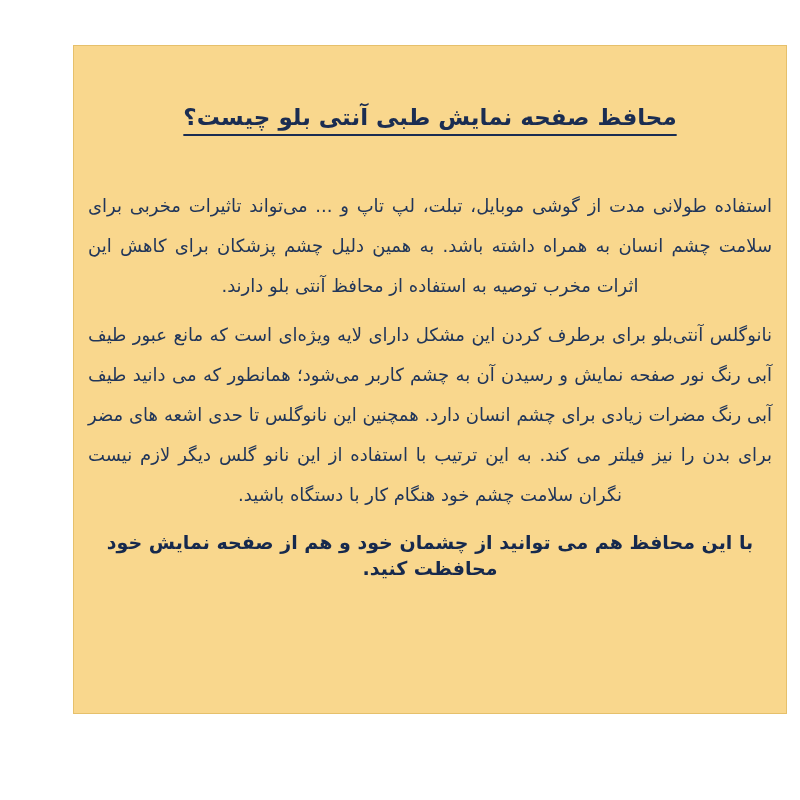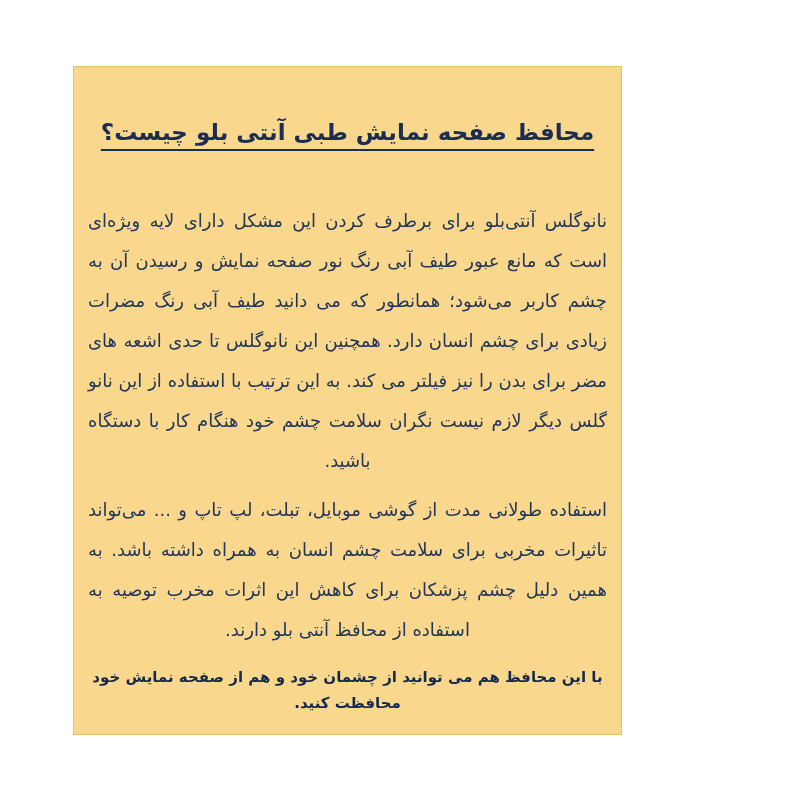--- a/index.html
+++ b/index.html
@@ -13,28 +13,28 @@
   }
   .page {
     position: relative;
     width: 800px;
     height: 800px;
     background: var(--page_bg, #ffffff);
   }
   .card {
     position: absolute;
     left: 73px;
-    top: 66px;
-    width: 549px;
+    top: 45px;
+    width: 714px;
     height: 669px;
     box-sizing: border-box;
     background: var(--card_bg, #F9D78D);
     border: 1px solid var(--card_border, #E6C06B);
     direction: rtl;
-    padding: 2px 14px;
+    padding: 8px 14px;
   }
   .title {
     margin: 46px auto 0;
     text-align: center;
     font-size: 23px;
     font-weight: bold;
     color: var(--title_color, #1B2D52);
     text-decoration: underline;
     text-decoration-thickness: 1.5px;
     text-underline-offset: 9px;
@@ -46,32 +46,32 @@
   .para {
     font-size: 18px;
     line-height: 40px;
     color: var(--text_color, #21365A);
     text-align: justify;
     text-align-last: center;
     margin: 0 0 9px 0;
   }
   .footer-note {
     margin: 14px 0 0 0;
-    font-size: 15px;
+    font-size: 19px;
     font-weight: bold;
     color: var(--footer_color, #16294D);
     text-align: center;
     line-height: 26px;
   }
 </style>
 </head>
 <body>
 
 <div class="page">
   <div class="card">
     <h1 class="title">محافظ صفحه نمایش طبی آنتی بلو چیست؟</h1>
     <div class="body-text">
+      <p class="para">استفاده طولانی مدت از گوشی موبایل، تبلت، لپ تاپ و ... می‌تواند تاثیرات مخربی برای سلامت چشم انسان به همراه داشته باشد. به همین دلیل چشم پزشکان برای کاهش این اثرات مخرب توصیه به استفاده از محافظ آنتی بلو دارند.</p>
       <p class="para">نانوگلس آنتی‌بلو برای برطرف کردن این مشکل دارای لایه ویژه‌ای است که مانع عبور طیف آبی رنگ نور صفحه نمایش و رسیدن آن به چشم کاربر می‌شود؛ همانطور که می دانید طیف آبی رنگ مضرات زیادی برای چشم انسان دارد. همچنین این نانوگلس تا حدی اشعه های مضر برای بدن را نیز فیلتر می کند. به این ترتیب با استفاده از این نانو گلس دیگر لازم نیست نگران سلامت چشم خود هنگام کار با دستگاه باشید.</p>
-      <p class="para">استفاده طولانی مدت از گوشی موبایل، تبلت، لپ تاپ و ... می‌تواند تاثیرات مخربی برای سلامت چشم انسان به همراه داشته باشد. به همین دلیل چشم پزشکان برای کاهش این اثرات مخرب توصیه به استفاده از محافظ آنتی بلو دارند.</p>
       <p class="footer-note">با این محافظ هم می توانید از چشمان خود و هم از صفحه نمایش خود محافظت کنید.</p>
     </div>
   </div>
 </div>
 
 </body></html>

